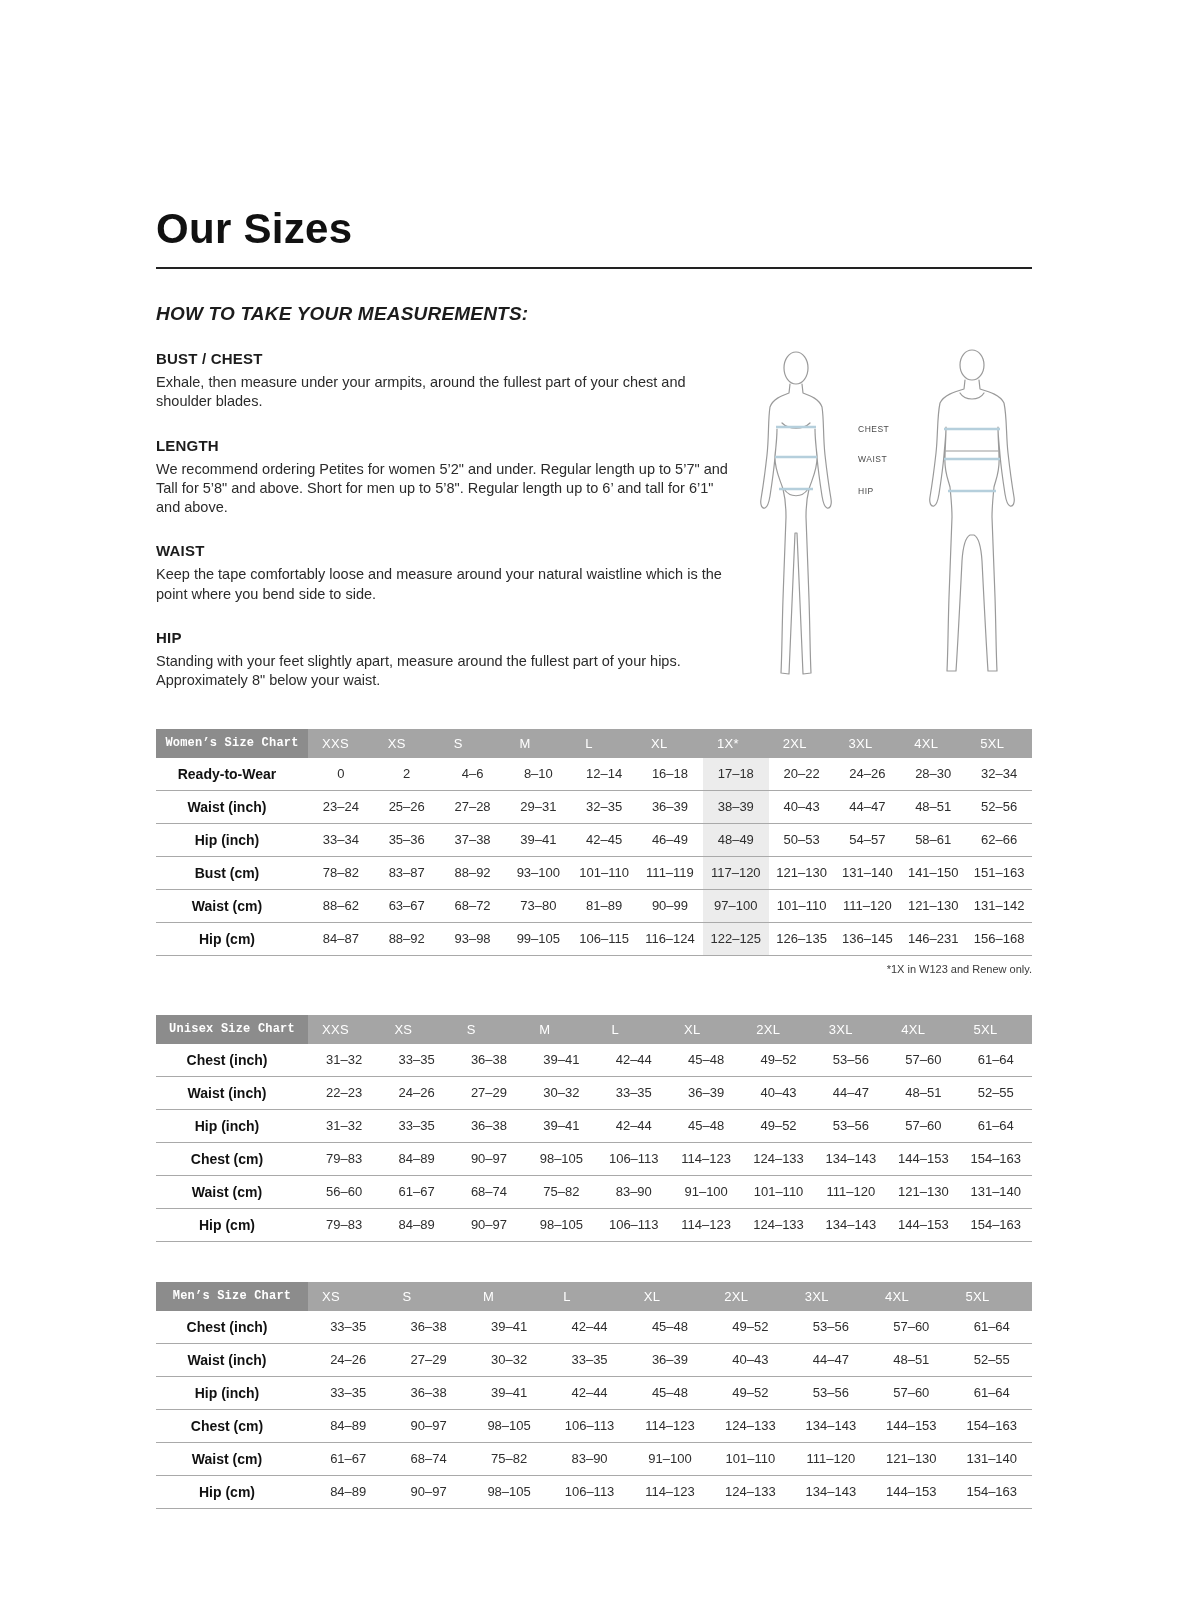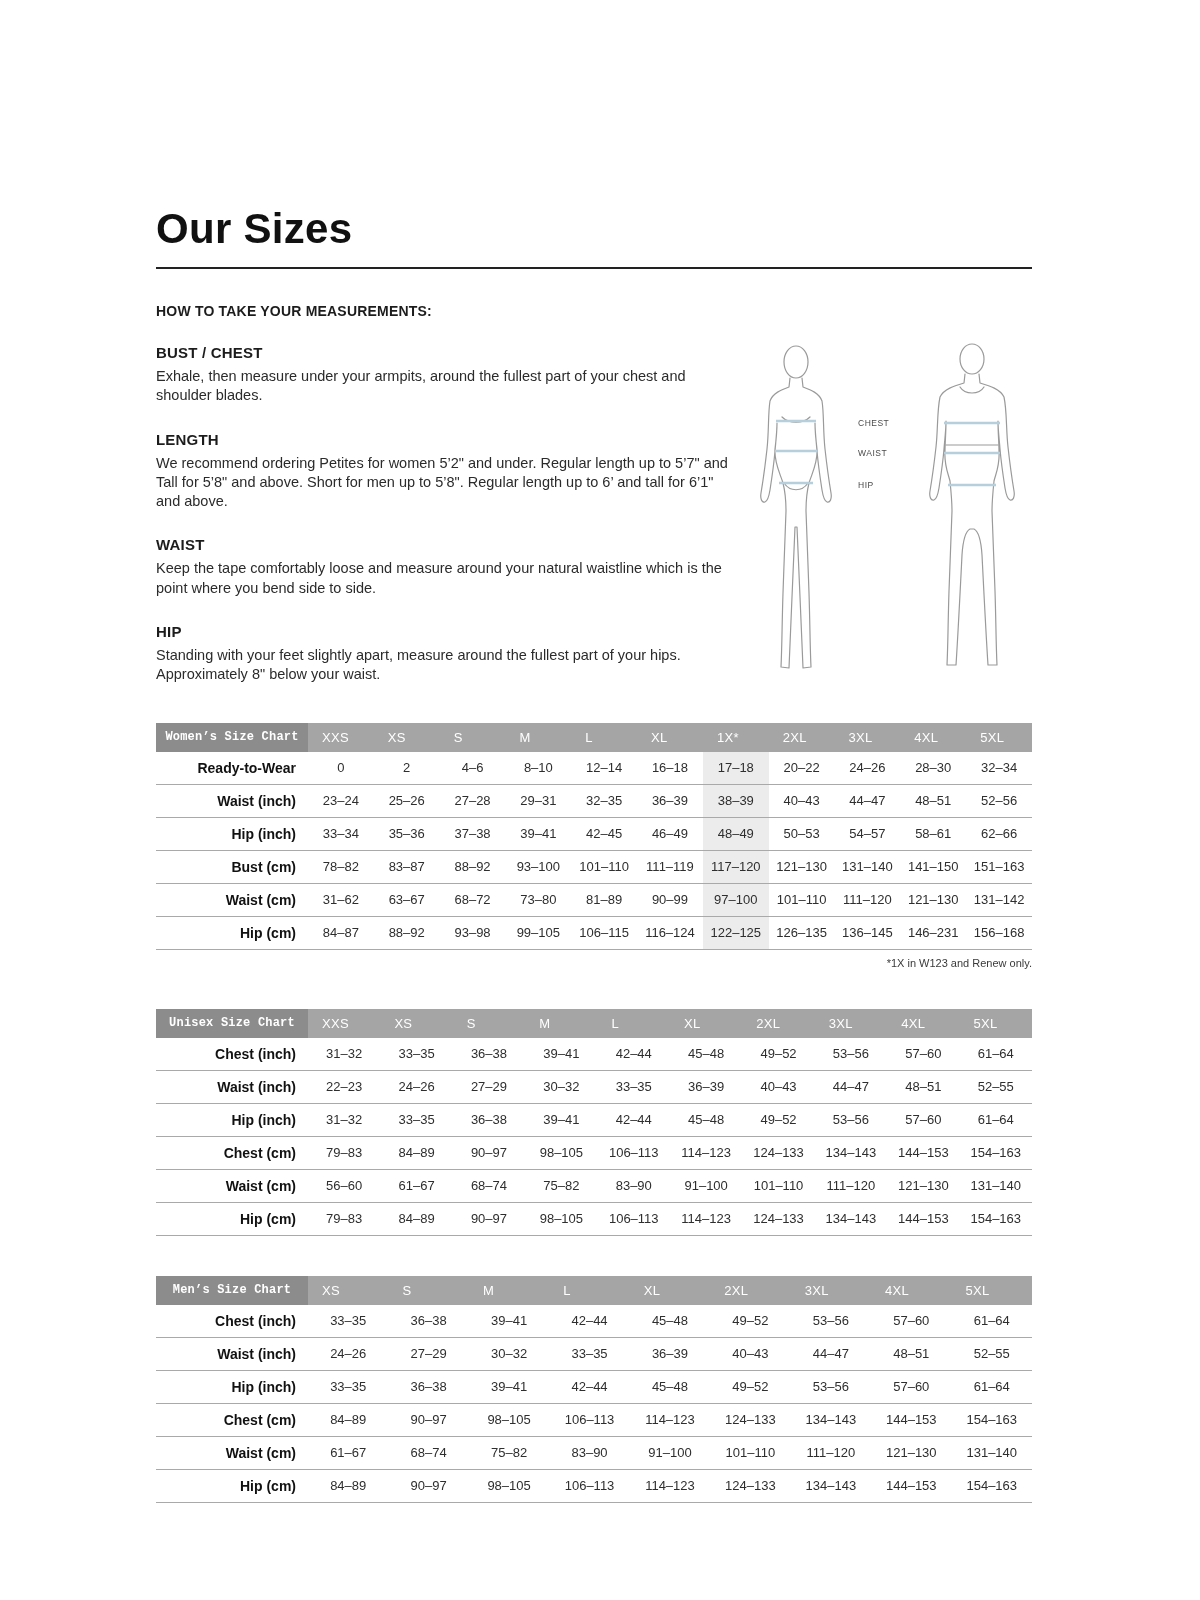--- a/index.html
+++ b/index.html
@@ -16,40 +16,40 @@
   body{
     width:1200px;min-height:1600px;
     font-family:"Liberation Sans", sans-serif;
     color:var(--ink);
   }
   .page{padding:205px 168px 60px 156px;}
   .page-title{font-size:42px;font-weight:700;letter-spacing:.3px;color:#111;}
   .title-rule{border:none;border-top:2px solid var(--rule);margin-top:14px;}
   .measure-section{display:flex;margin-top:34px;}
   .measure-text{width:572px;flex:0 0 572px;}
-  .measure-heading{font-size:14px;font-weight:700;letter-spacing:.2px;}
+  .measure-heading{font-size:19px;font-weight:700;letter-spacing:.2px;font-style:italic;}
   .measure-item{margin-top:25px;}
   .measure-item h3{font-size:15px;font-weight:700;margin-bottom:6px;letter-spacing:.2px;}
   .measure-item p{font-size:14.5px;line-height:1.33;color:#2b2b2b;}
   .figures{flex:1;display:flex;justify-content:flex-end;align-items:flex-end;margin-top:-18px;}
   .figures svg{display:block;}
 
   .tables{margin-top:38px;}
   .table-block{margin-bottom:40px;}
   table{width:100%;border-collapse:collapse;table-layout:fixed;}
   th.chart-title{
     width:152px;background:var(--head-dark);color:#fff;
     font-size:12px;font-weight:600;padding:7px 4px;text-align:center;letter-spacing:.2px;font-family:Liberation Mono, monospace;
   }
   th.size-col{
     background:var(--head-light);color:#fff;font-size:13px;font-weight:400;
     text-align:left;padding:7px 14px;letter-spacing:.3px;
   }
   tbody th.row-label{
-    text-align:right;font-size:14px;font-weight:700;color:#111;
+    text-align:center;font-size:14px;font-weight:700;color:#111;
     padding:8px 12px 8px 2px;
   }
   tbody td{text-align:center;font-size:13px;color:#2e2e2e;padding:8px 2px;}
   tbody tr{border-bottom:1px solid var(--row-border);}
   td.hl{background:var(--highlight);}
   .footnote{text-align:right;font-size:11px;color:#3a3a3a;margin-top:7px;}
 </style>
 </head>
 <body>
 
@@ -252,21 +252,21 @@
               <td>101–110</td>
               <td>111–119</td>
               <td class="hl">117–120</td>
               <td>121–130</td>
               <td>131–140</td>
               <td>141–150</td>
               <td>151–163</td>
             </tr>
             <tr>
               <th class="row-label">Waist (cm)</th>
-              <td>31–62</td>
+              <td>88–62</td>
               <td>63–67</td>
               <td>68–72</td>
               <td>73–80</td>
               <td>81–89</td>
               <td>90–99</td>
               <td class="hl">97–100</td>
               <td>101–110</td>
               <td>111–120</td>
               <td>121–130</td>
               <td>131–142</td>

